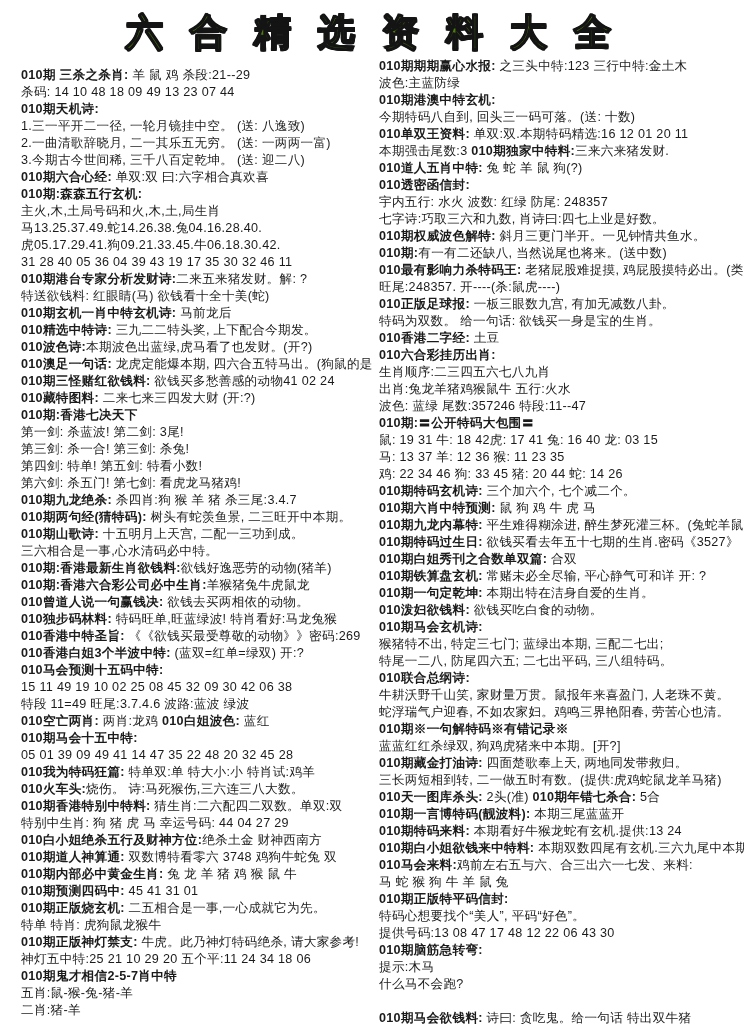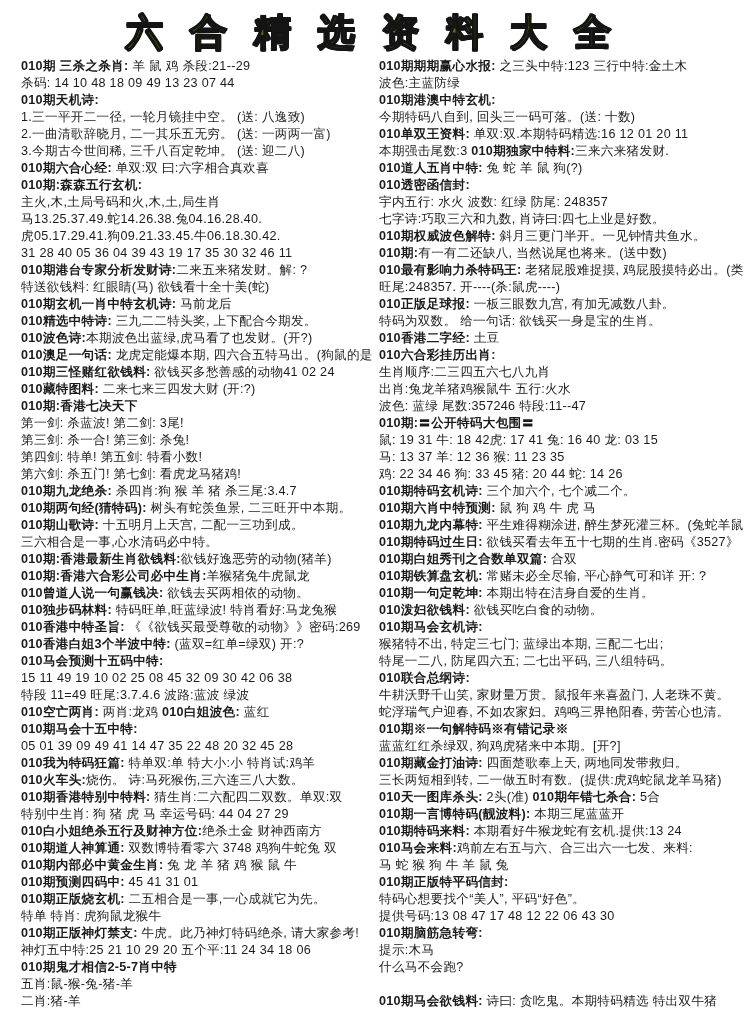--- a/index.html
+++ b/index.html
@@ -156,25 +156,26 @@
         <div class="line"><span class="seg b">010联合总纲诗:</span></div>
         <div class="line"><span class="seg">牛耕沃野千山笑, 家财量万贯。鼠报年来喜盈门, 人老珠不黄。</span></div>
         <div class="line"><span class="seg">蛇浮瑞气户迎春, 不如农家妇。鸡鸣三界艳阳春, 劳苦心也清。</span></div>
         <div class="line"><span class="seg b">010期※一句解特码※有错记录※</span></div>
         <div class="line"><span class="seg">蓝蓝红红杀绿双, 狗鸡虎猪来中本期。[开?]</span></div>
         <div class="line"><span class="seg b">010期藏金打油诗:</span><span class="seg"> 四面楚歌奉上天, 两地同发带救归。</span></div>
         <div class="line"><span class="seg">三长两短相到转, 二一做五时有数。(提供:虎鸡蛇鼠龙羊马猪)</span></div>
         <div class="line"><span class="seg b">010天一图库杀头:</span><span class="seg"> 2头(准)    </span><span class="seg b">010期年错七杀合:</span><span class="seg"> 5合</span></div>
         <div class="line"><span class="seg b">010期一言博特码(靓波料):</span><span class="seg"> 本期三尾蓝蓝开</span></div>
         <div class="line"><span class="seg b">010期特码来料:</span><span class="seg"> 本期看好牛猴龙蛇有玄机.提供:13 24</span></div>
+        <div class="line"><span class="seg b">010期白小姐欲钱来中特料:</span><span class="seg"> 本期双数四尾有玄机.三六九尾中本期</span></div>
         <div class="line"><span class="seg b">010马会来料:</span><span class="seg">鸡前左右五与六、合三出六一七发、来料:</span></div>
         <div class="line"><span class="seg">马 蛇 猴 狗 牛 羊 鼠 兔</span></div>
         <div class="line"><span class="seg b">010期正版特平码信封:</span></div>
         <div class="line"><span class="seg">特码心想要找个“美人”, 平码“好色”。</span></div>
         <div class="line"><span class="seg">提供号码:13 08 47 17 48 12 22 06 43 30</span></div>
         <div class="line"><span class="seg b">010期脑筋急转弯:</span></div>
         <div class="line"><span class="seg">提示:木马</span></div>
         <div class="line"><span class="seg">什么马不会跑?</span></div>
         <div class="line blank"></div>
-        <div class="line"><span class="seg b">010期马会欲钱料:</span><span class="seg"> 诗曰: 贪吃鬼。本期特码精选 特出双牛猪</span></div>
+        <div class="line"><span class="seg b">010期马会欲钱料:</span><span class="seg"> 诗曰: 贪吃鬼。给一句话 特出双牛猪</span></div>
       </div>
   </div>
 </div>
 
 </body></html>

